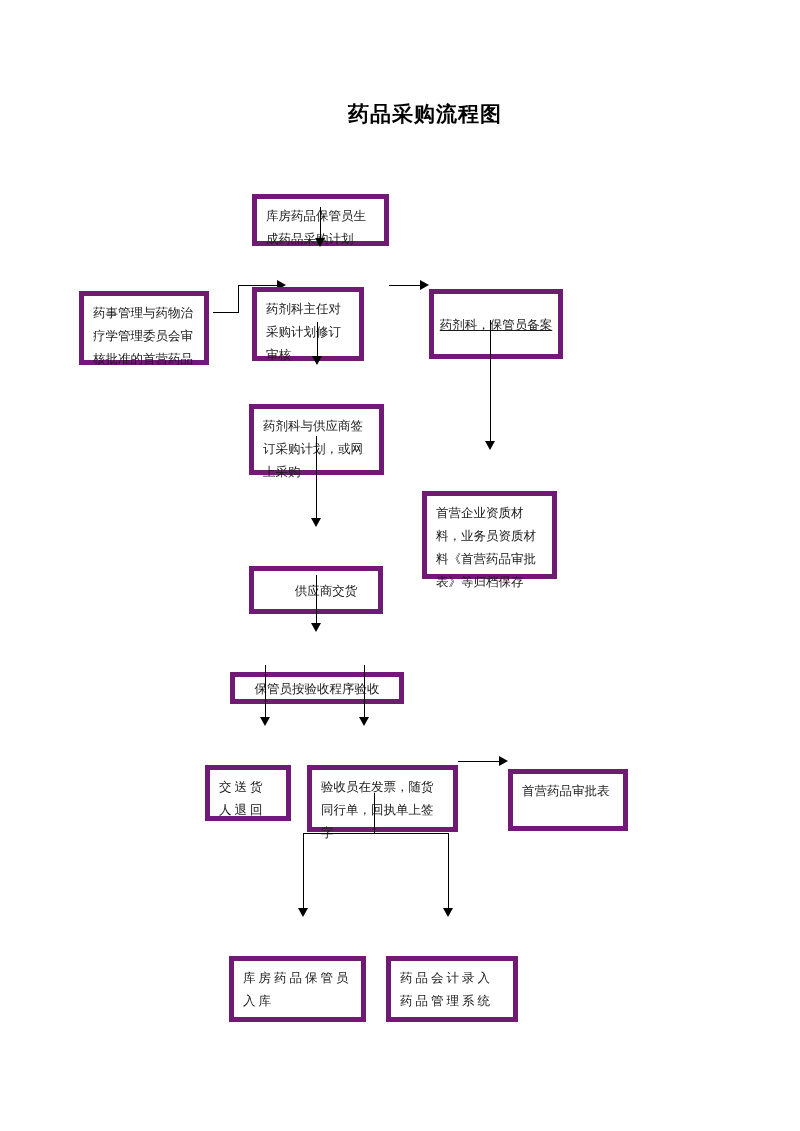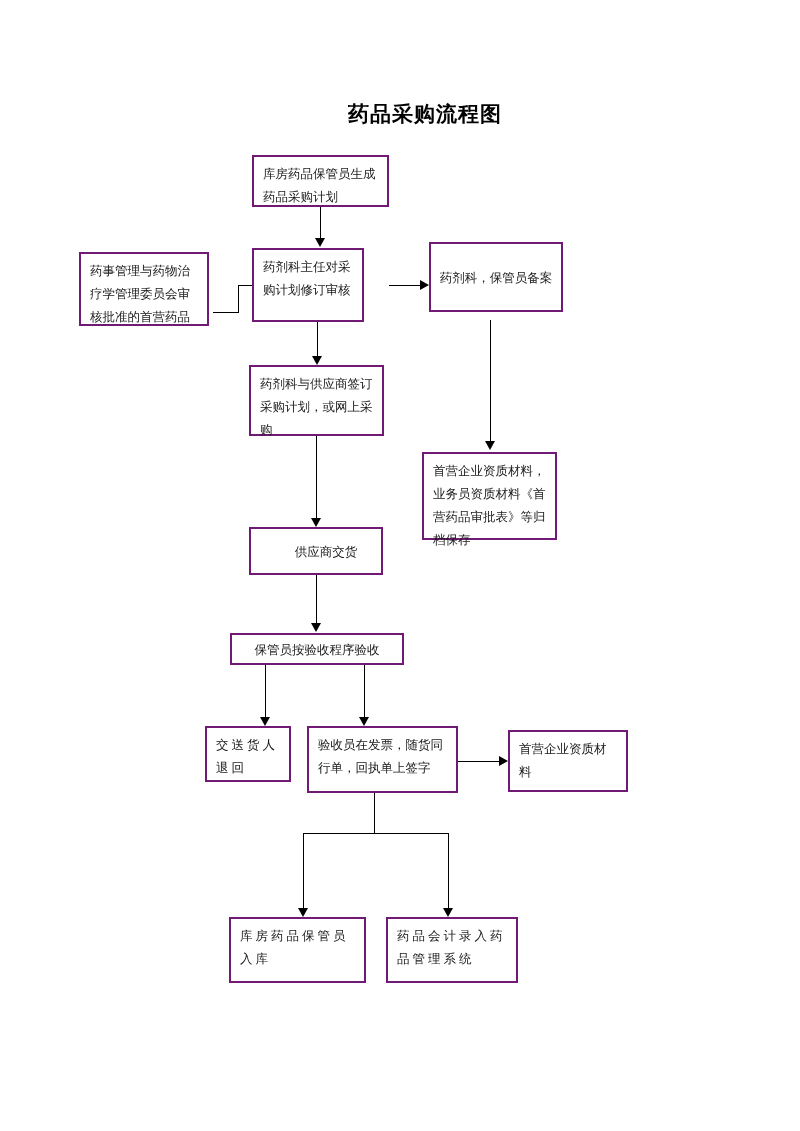--- a/index.html
+++ b/index.html
@@ -26,27 +26,28 @@
     text-align: center;
     font-size: 21px;
     font-weight: bold;
     letter-spacing: 1px;
     font-family: "DejaVu Serif", "Liberation Serif", serif;
     margin-left: 25px;
   }
   .node {
     position: absolute;
     box-sizing: border-box;
-    border: 2px solid #701a75;
+    border: 5px solid #701a75;
     background: #ffffff;
     font-size: 12.5px;
     line-height: 23px;
     padding: 5px 9px 4px 9px;
     font-family: "DejaVu Serif", "Liberation Serif", serif;
     color: #1a1a1a;
+    margin-top: 39px;
   }
   .node.center-text {
     text-align: center;
     padding-left: 4px;
     padding-right: 4px;
   }
   .node.vcenter {
     display: flex;
     align-items: center;
   }
@@ -111,21 +112,21 @@
   <div class="hline" style="left:238px; top:285px; width:39px;"></div>
   <div class="arrow-right" style="left:277px; top:280px;"></div>
 
   <div class="node" style="left:252px; top:248px; width:112px; height:74px;">
     <span class="txt">药剂科主任对采购计划修订审核</span>
   </div>
 
   <div class="hline" style="left:389px; top:285px; width:31px;"></div>
   <div class="arrow-right" style="left:420px; top:280px;"></div>
 
-  <div class="node vcenter center-text" style="left:429px; top:242px; width:134px; height:70px;">
+  <div class="node vcenter center-text" style="left:429px; top:250px; width:134px; height:70px;text-decoration:underline;">
     <span class="txt">药剂科，保管员备案</span>
   </div>
 
   <div class="vline" style="left:317px; top:322px; height:34px;"></div>
   <div class="arrow-down" style="left:312px; top:356px;"></div>
 
   <div class="node" style="left:249px; top:365px; width:135px; height:71px;">
     <span class="txt">药剂科与供应商签订采购计划，或网上采购</span>
   </div>
 
@@ -161,21 +162,21 @@
   </div>
 
   <div class="node" style="left:205px; top:726px; width:86px; height:56px;">
     <span class="txt spaced">交送货人退回</span>
   </div>
 
   <div class="hline" style="left:458px; top:761px; width:41px;"></div>
   <div class="arrow-right" style="left:499px; top:756px;"></div>
 
   <div class="node" style="left:508px; top:730px; width:120px; height:62px;">
-    <span class="txt">首营企业资质材料</span>
+    <span class="txt">首营药品审批表</span>
   </div>
 
   <div class="vline" style="left:374px; top:793px; height:40px;"></div>
   <div class="hline" style="left:303px; top:833px; width:146px;"></div>
   <div class="vline" style="left:303px; top:833px; height:75px;"></div>
   <div class="arrow-down" style="left:298px; top:908px;"></div>
   <div class="vline" style="left:448px; top:833px; height:75px;"></div>
   <div class="arrow-down" style="left:443px; top:908px;"></div>
 
   <div class="node" style="left:229px; top:917px; width:137px; height:66px;">

